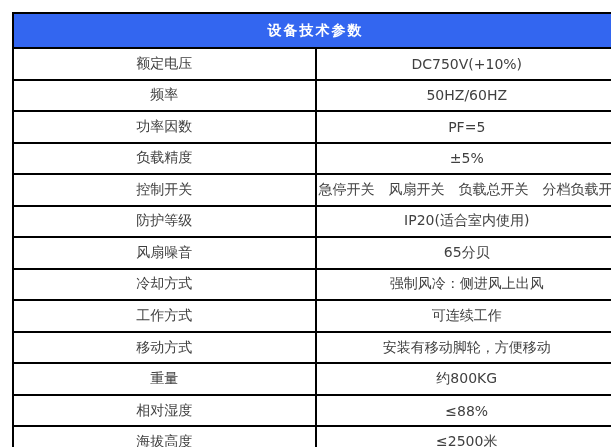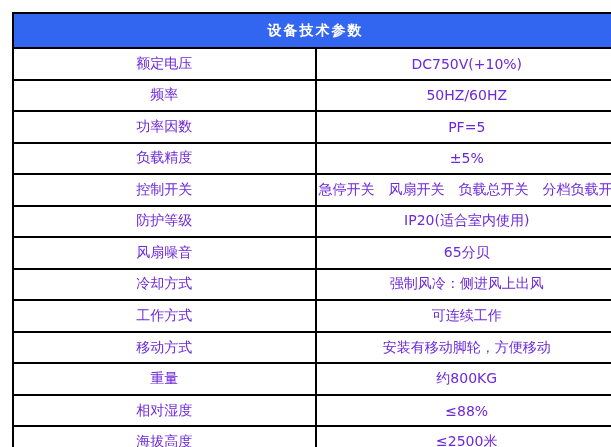--- a/index.html
+++ b/index.html
@@ -16,21 +16,21 @@
     table-layout: fixed;
     width: 607px;
     height: 447px;
     margin: 12px;
   }
   table.spec td {
     border: 2px solid #000000;
     text-align: center;
     vertical-align: middle;
     font-size: 14px;
-    color: #6d28d9;
+    color: #404040;
     padding: 0 2px;
     overflow: hidden;
     white-space: nowrap;
   }
   td.header-cell {
     height: 33px;
     font-size: 15px;
     font-weight: bold;
     letter-spacing: 2px;
     border-top-style: hidden;

